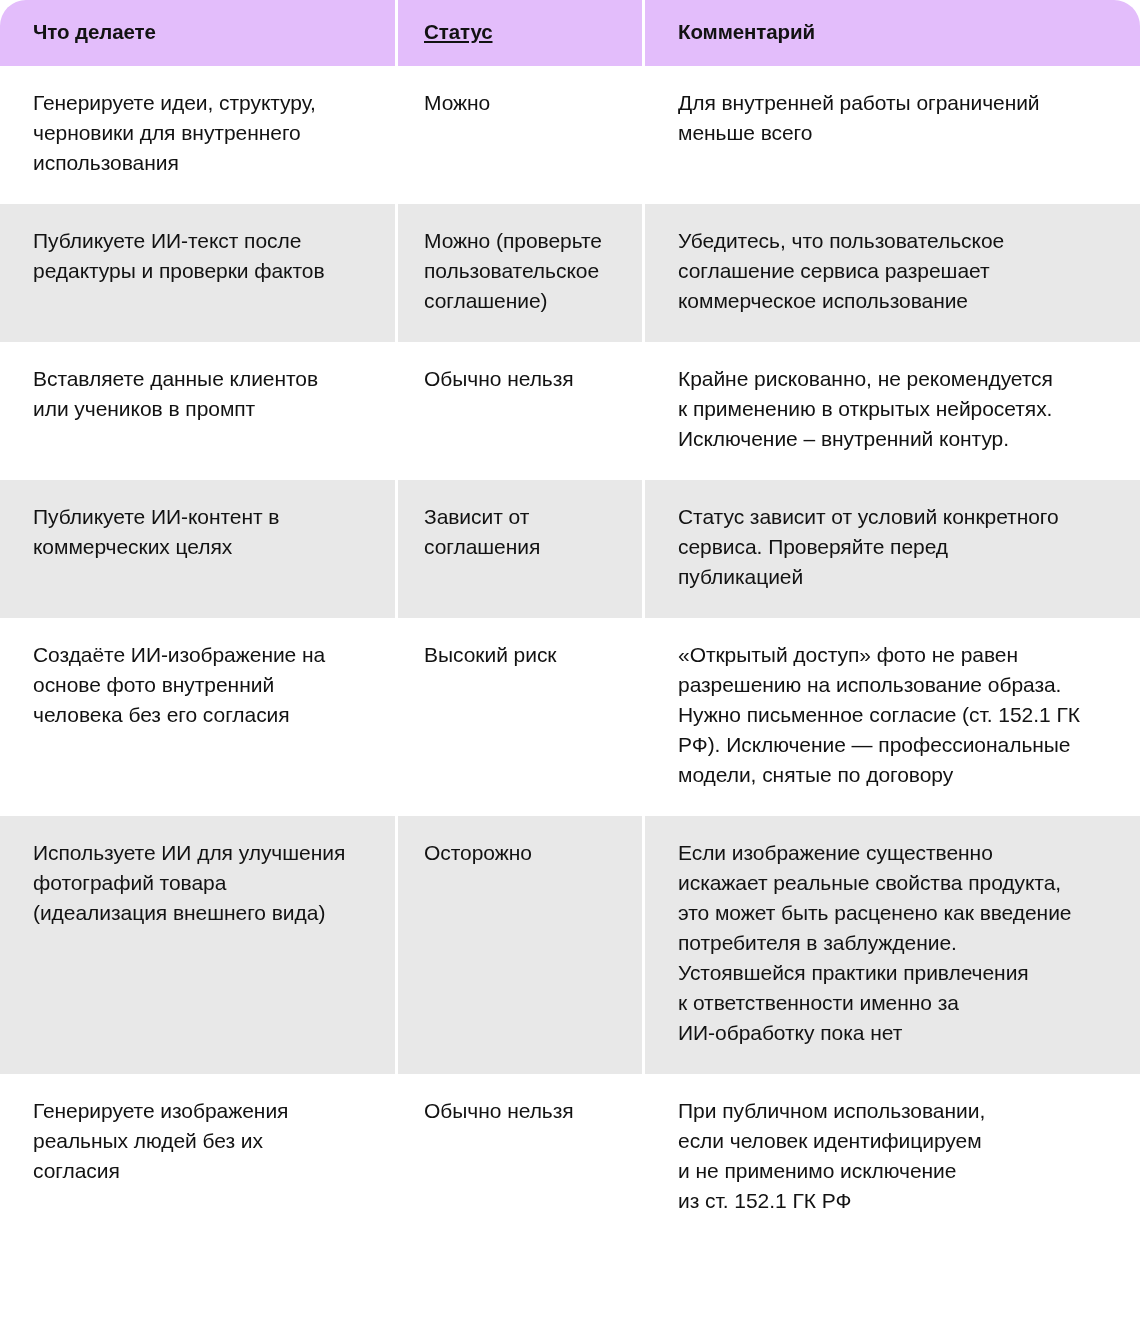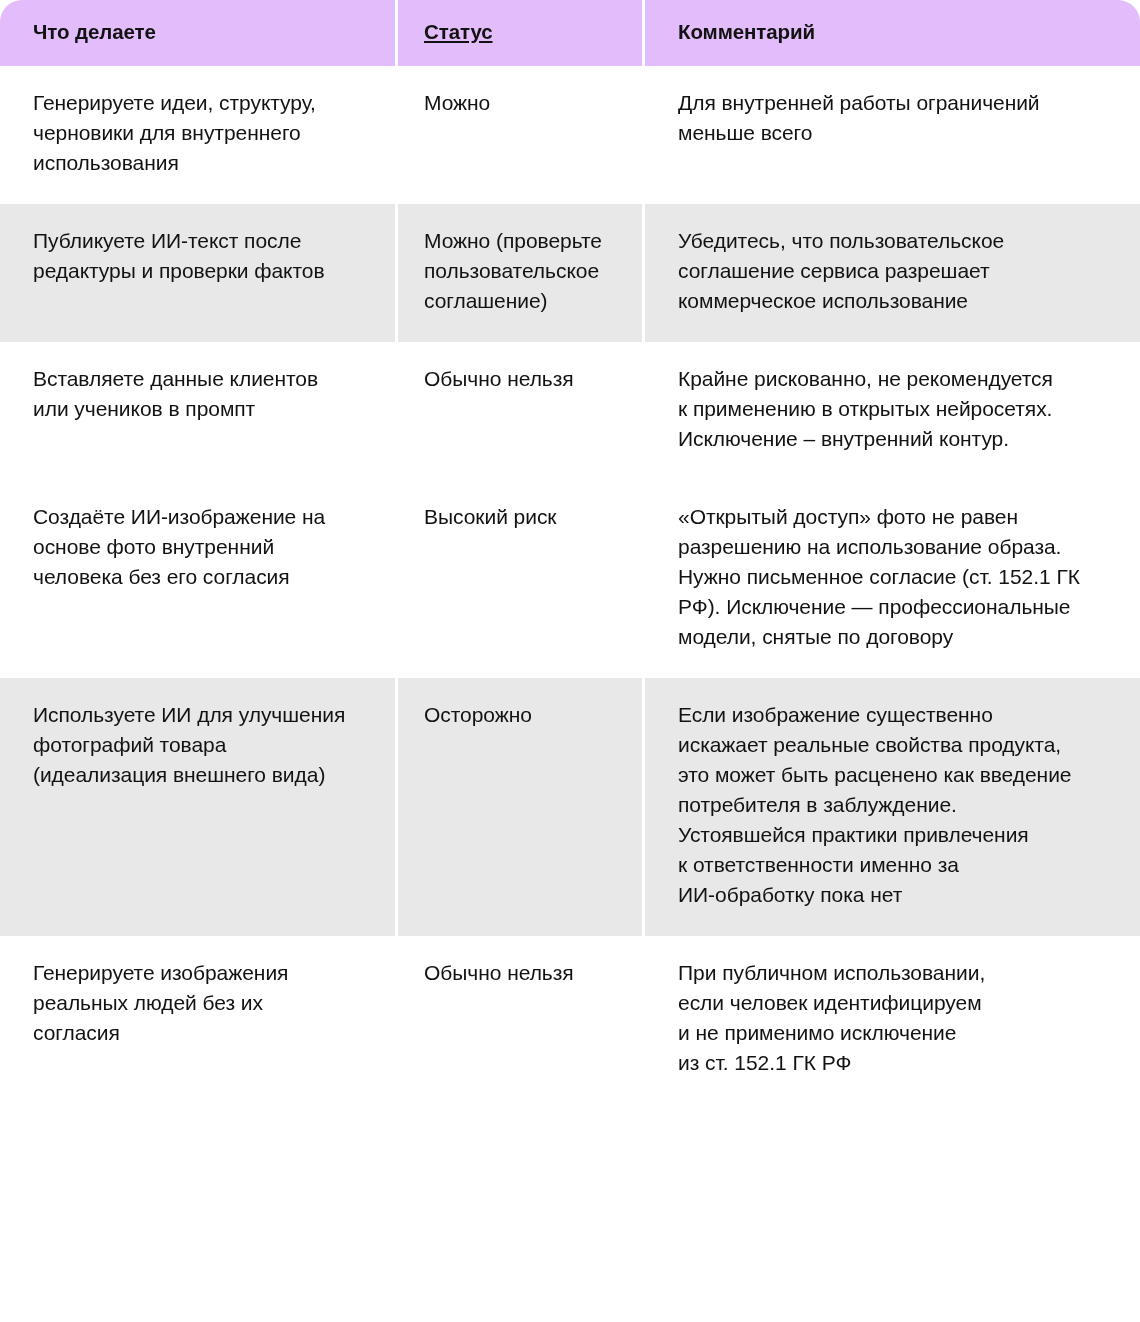--- a/index.html
+++ b/index.html
@@ -12,21 +12,21 @@
     height: 1322px;
     font-family: "Liberation Sans", "DejaVu Sans", sans-serif;
     -webkit-font-smoothing: antialiased;
   }
 
   .table-wrap {
     width: 1140px;
     height: 1322px;
     box-sizing: border-box;
     overflow: hidden;
-    border-radius: 4px;
+    border-radius: 26px;
     background: #ffffff;
   }
 
   table.ai-table {
     width: 1140px;
     border-collapse: separate;
     border-spacing: 0;
     table-layout: fixed;
   }
 
@@ -135,20 +135,35 @@
           </td>
           <td class="col2">
             <span class="cell-text">Обычно нельзя</span>
           </td>
           <td class="col3">
             <span class="cell-text">Крайне рискованно, не рекомендуется
 к применению в открытых нейросетях.
 Исключение – внутренний контур.</span>
           </td>
         </tr>
+        <tr class="even">
+          <td class="col1">
+            <span class="cell-text">Публикуете ИИ-контент в
+коммерческих целях</span>
+          </td>
+          <td class="col2">
+            <span class="cell-text">Зависит от
+соглашения</span>
+          </td>
+          <td class="col3">
+            <span class="cell-text">Статус зависит от условий конкретного
+сервиса. Проверяйте перед
+публикацией</span>
+          </td>
+        </tr>
         <tr class="odd">
           <td class="col1">
             <span class="cell-text">Создаёте ИИ-изображение на
 основе фото внутренний
 человека без его согласия</span>
           </td>
           <td class="col2">
             <span class="cell-text">Высокий риск</span>
           </td>
           <td class="col3">

